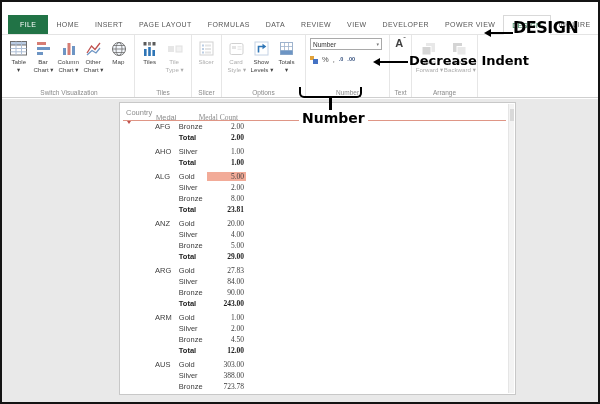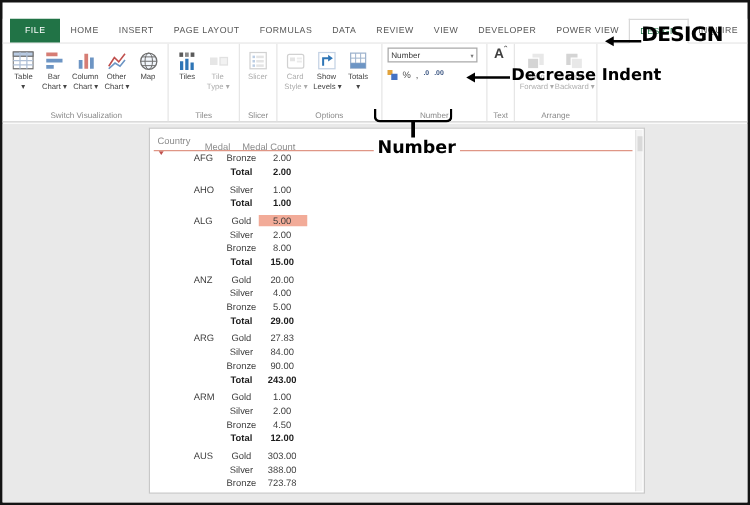--- a/index.html
+++ b/index.html
@@ -43,22 +43,22 @@
   .textbtn .acaret{font-size:8px;color:#3f3f3f;line-height:.6;}
   [data-group="arrange"]{width:66px;}
   [data-group="arrange"] .rbtn{width:31px;}
   .rfill{flex:1;border-right:none;}
   
   .content{position:absolute;top:97px;left:0;right:0;bottom:0;background:#e9e9e9;}
   .sheet{position:absolute;left:117px;top:3px;width:397px;height:293px;background:#fff;
          border:1px solid #c8c8c8;overflow:hidden;}
   .thead{position:absolute;top:5px;left:6px;display:flex;font-size:7.5px;color:#8c8c8c;align-items:center;}
   .c-country{width:30px;}
-  .c-medal{width:36px;text-align:center;}
-  .c-val{width:48px;text-align:center;padding-right:2px;}
+  .c-medal{width:36px;}
+  .c-val{width:48px;text-align:right;padding-right:2px;font-family:Liberation Serif, serif;}
   .sort-caret{display:inline-block;width:0;height:0;border-left:2.5px solid transparent;
               border-right:2.5px solid transparent;border-top:3.5px solid #c0504d;margin-left:1px;vertical-align:middle;}
   .hline{position:absolute;top:17px;left:3px;width:383px;border-top:1px solid #df9686;}
   .rows{position:absolute;top:18px;left:6px;width:120px;bottom:0;overflow:hidden;}
   .trow{display:flex;height:11px;align-items:center;font-size:7.5px;color:#3d3d3d;margin-left:29px;}
   .trow.gap{margin-top:3px;}
   .trow.total .c-medal,.trow.total .c-val{font-weight:bold;color:#1c1c1c;}
   .c-val.hl{background:#f2ab98;}
   .vsb{position:absolute;top:1px;right:1px;bottom:1px;width:6px;background:#f3f3f3;border-left:1px solid #e5e5e5;}
   .vsb .thumb{position:absolute;top:5px;left:1px;width:4px;height:12px;background:#d9d9d9;}
@@ -336,21 +336,21 @@
             <span class="c-val">2.00</span>
           </div>
           <div class="trow">
             <span class="c-country"></span>
             <span class="c-medal">Bronze</span>
             <span class="c-val">8.00</span>
           </div>
           <div class="trow total">
             <span class="c-country"></span>
             <span class="c-medal">Total</span>
-            <span class="c-val">15.00</span>
+            <span class="c-val">23.81</span>
           </div>
           <div class="trow gap">
             <span class="c-country">ANZ</span>
             <span class="c-medal">Gold</span>
             <span class="c-val">20.00</span>
           </div>
           <div class="trow">
             <span class="c-country"></span>
             <span class="c-medal">Silver</span>
             <span class="c-val">4.00</span>

